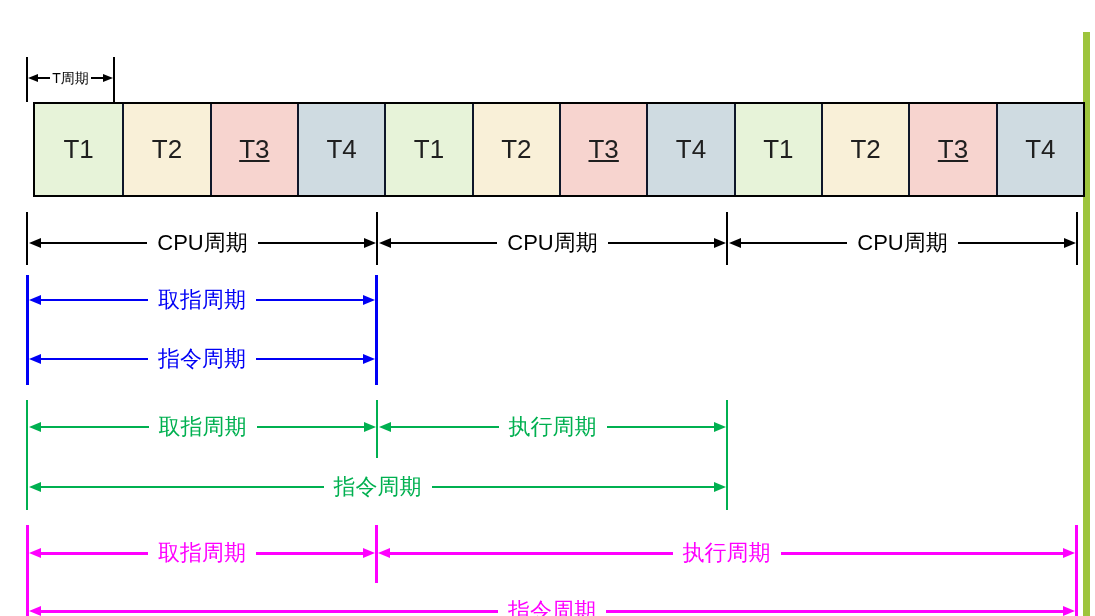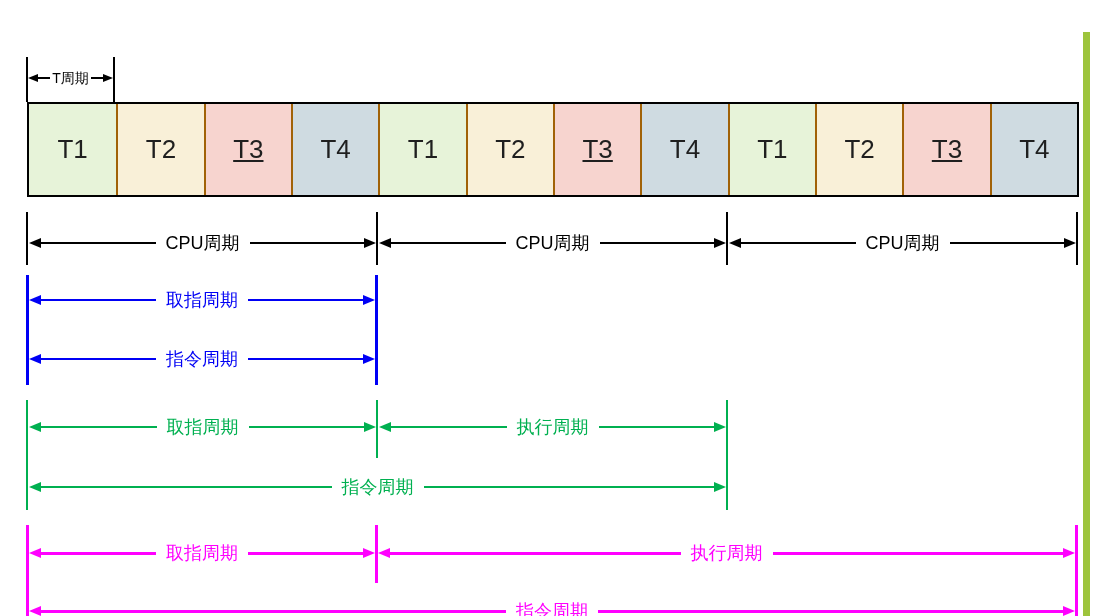--- a/index.html
+++ b/index.html
@@ -6,45 +6,45 @@
   #canvas{
     position:relative;width:1095px;height:616px;background:#ffffff;overflow:hidden;
     font-family:"Liberation Sans","DejaVu Sans",sans-serif;color:#111;margin-top:32px;
   }
   
   .side-bar{position:absolute;top:0;height:616px;}
   
   .bottom-rule{position:absolute;height:1px;background:#d9d9d9;}
   
   .slot-row{
-    position:absolute;left:27px;top:70px;width:1052px;height:95px;
+    position:absolute;left:33px;top:70px;width:1052px;height:95px;
     display:grid;grid-template-columns:repeat(12,1fr);
     border:2px solid #000;box-sizing:border-box;background:#fff;
   }
   .slot{
     display:flex;align-items:center;justify-content:center;
-    font-size:26px;color:#1f1f1f;border-left:2px solid #a16207;
+    font-size:26px;color:#1f1f1f;border-left:2px solid #0f172a;
   }
   .slot:first-child{border-left:none;}
   .slot:nth-child(4n+1){background:var(--t1);}
   .slot:nth-child(4n+2){background:var(--t2);}
   .slot:nth-child(4n+3){background:var(--t3);text-decoration:underline;}
   .slot:nth-child(4n+0){background:var(--t4);}
   
   .tick{position:absolute;}
   
   .dim{
     position:absolute;display:flex;align-items:center;height:26px;
     transform:translateY(-50%);--c:#000;--lw:2px;
   }
   .dim .line{flex:1;height:var(--lw);background:var(--c);}
   .dim .ah{width:0;height:0;border-top:5px solid transparent;border-bottom:5px solid transparent;flex:0 0 auto;}
   .dim .ah.l{border-right:12px solid var(--c);}
   .dim .ah.r{border-left:12px solid var(--c);}
-  .dim .label{padding:0 10px;white-space:nowrap;color:var(--c);font-size:18px;line-height:1;}
+  .dim .label{padding:0 10px;white-space:nowrap;color:var(--c);font-size:22px;line-height:1;}
   .dim.small{height:18px;}
   .dim.small .label{font-size:14px;padding:0 2px;}
   .dim.small .ah{border-top-width:4px;border-bottom-width:4px;}
   .dim.small .ah.l{border-right-width:10px;}
   .dim.small .ah.r{border-left-width:10px;}
 </style>
 </head>
 <body>
 
 <div id="canvas">

